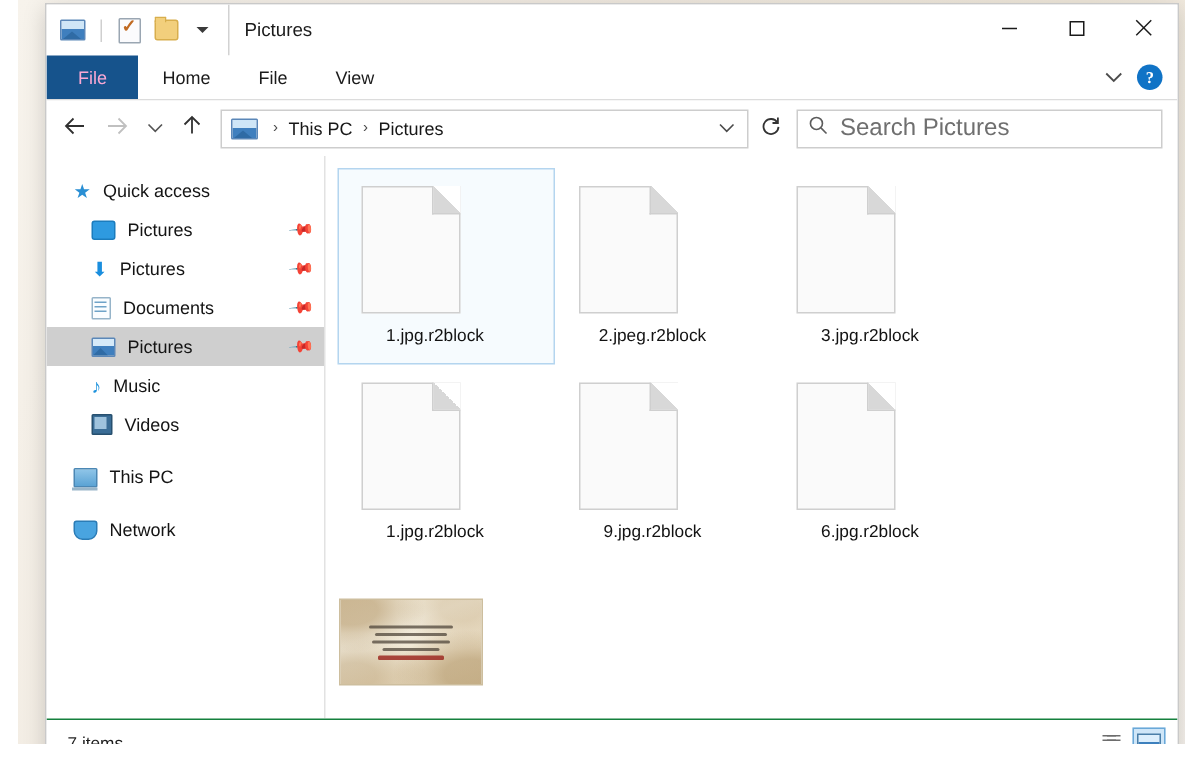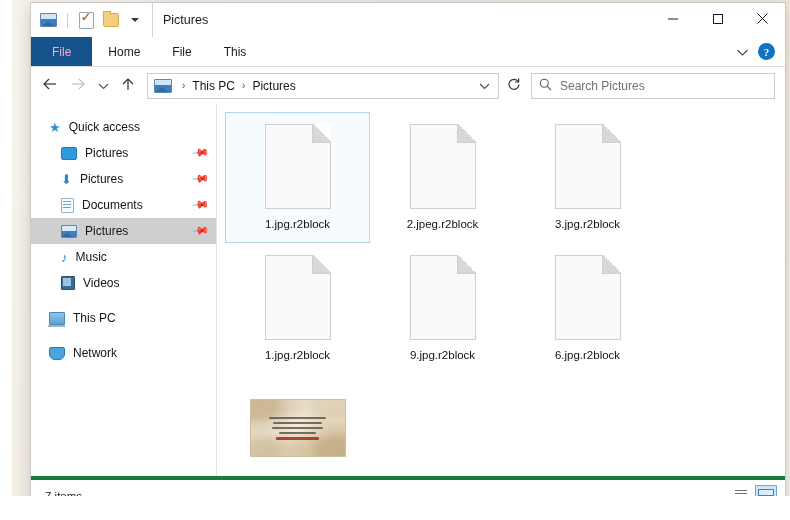--- a/index.html
+++ b/index.html
@@ -293,21 +293,21 @@
     height: 24px;
     border: 1px solid #cdcdcd;
     background: #fff;
     display: flex;
     align-items: center;
     gap: 8px;
     padding: 0 7px;
     margin-left: 2px;
   }
   .search-ph {
-    font-size: 12px;
+    font-size: 16px;
     color: #6f6f6f;
   }
 
   
   .body {
     position: relative;
     flex: 1 1 auto;
     display: flex;
     min-height: 0;
     background: #ffffff;
@@ -424,21 +424,20 @@
   .grid {
     display: flex;
     flex-wrap: wrap;
     align-content: flex-start;
   }
   .tile {
     width: 145px;
     height: 131px;
     display: flex;
     flex-direction: column;
-    align-items: center;
     padding-top: 5px;
     border: 1px solid transparent;
     box-sizing: border-box;
   }
   .tile.selected {
     border: 1px solid #b4d5ef;
     background: rgba(205,232,252,.18);
   }
   .thumb-wrap {
     width: 96px;
@@ -507,21 +506,21 @@
     color: #121212;
     line-height: 14px;
     margin-top: 3px;
     word-break: break-all;
   }
 
   
   .statusbar {
     position: relative;
     height: 31px;
-    border-top: 4px solid #15803d;
+    border-top: 1px solid #15803d;
     background: #ffffff;
     display: flex;
     align-items: center;
     padding: 0 8px 0 14px;
     flex: none;
     z-index: 4;
   }
   .status-text {
     font-size: 11.5px;
     color: #1c1c1c;
@@ -620,21 +619,21 @@
               </svg>
           </span>
         </div>
       </div>
     </div>
 
     <div class="ribbon">
       <div class="tab file">File</div>
       <div class="tab">Home</div>
       <div class="tab">File</div>
-      <div class="tab">This</div>
+      <div class="tab">View</div>
       <div class="ribbon-right">
         <div class="chev-down">
           <span>
             <svg width="13" height="9" viewBox="0 0 13 9">
                 <polyline points="1.5,2 6.5,7 11.5,2" fill="none" stroke="currentColor" stroke-width="1.2"></polyline>
               </svg>
           </span>
         </div>
         <div class="help-btn">?</div>
       </div>

